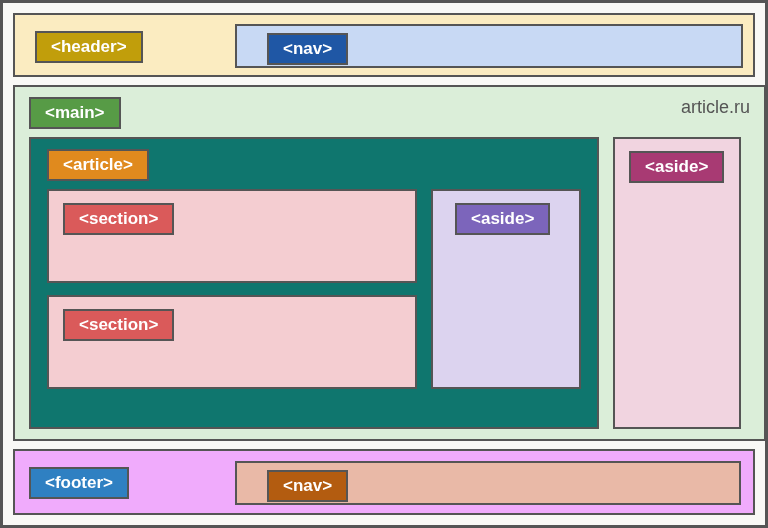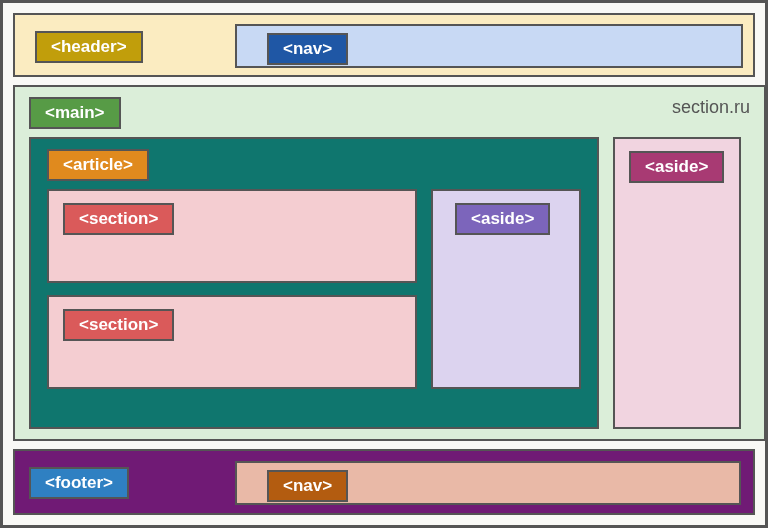--- a/index.html
+++ b/index.html
@@ -53,40 +53,40 @@
   .tag-section2 { left: 14px; top: 12px; background: #da5a5a; }
 
   .aside-in { left: 400px; top: 50px; width: 150px; height: 200px; background: #dcd3ef; }
   .tag-aside-in { left: 22px; top: 12px; background: #7c65bb; }
 
   
   .aside-out { left: 598px; top: 50px; width: 128px; height: 292px; background: #f1d4e0; }
   .tag-aside-out { left: 14px; top: 12px; background: #a83a73; }
 
   
-  .ftr { left: 10px; top: 446px; width: 742px; height: 66px; background: #701a75; }
+  .ftr { left: 10px; top: 446px; width: 742px; height: 66px; background: #f0abfc; }
   .tag-footer { left: 14px; top: 16px; background: #2f80c2; }
   .nav-btm { left: 220px; top: 10px; width: 506px; height: 44px; background: #e9b9a7; }
   .tag-nav-btm { left: 30px; top: 7px; background: #b35c10; }
 </style>
 </head>
 <body>
 
 <div class="page">
 
   <div class="box hdr">
     <div class="tag tag-header">&lt;header&gt;</div>
     <div class="box nav-top">
       <div class="tag tag-nav-top">&lt;nav&gt;</div>
     </div>
   </div>
 
   <div class="box mn">
     <div class="tag tag-main">&lt;main&gt;</div>
-    <div class="watermark">section.ru</div>
+    <div class="watermark">article.ru</div>
 
     <div class="box art">
       <div class="tag tag-article">&lt;article&gt;</div>
 
       <div class="box sec1">
         <div class="tag tag-section1">&lt;section&gt;</div>
       </div>
       <div class="box sec2">
         <div class="tag tag-section2">&lt;section&gt;</div>
       </div>

